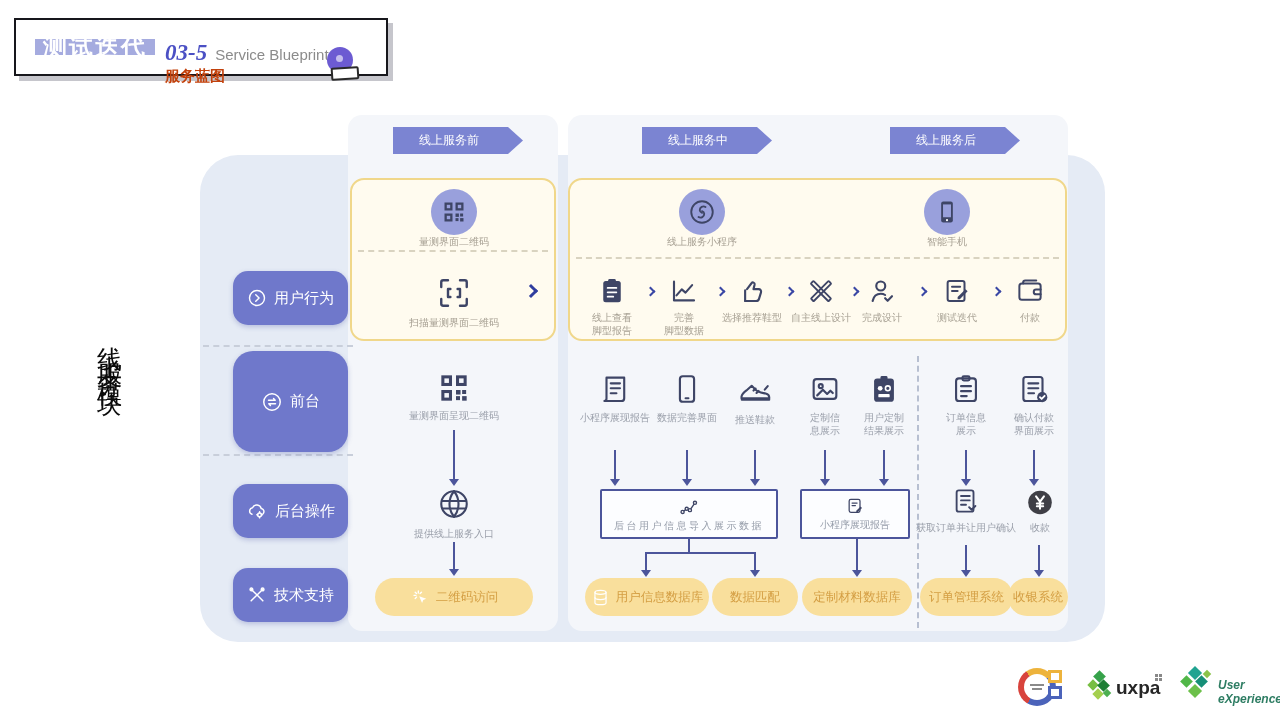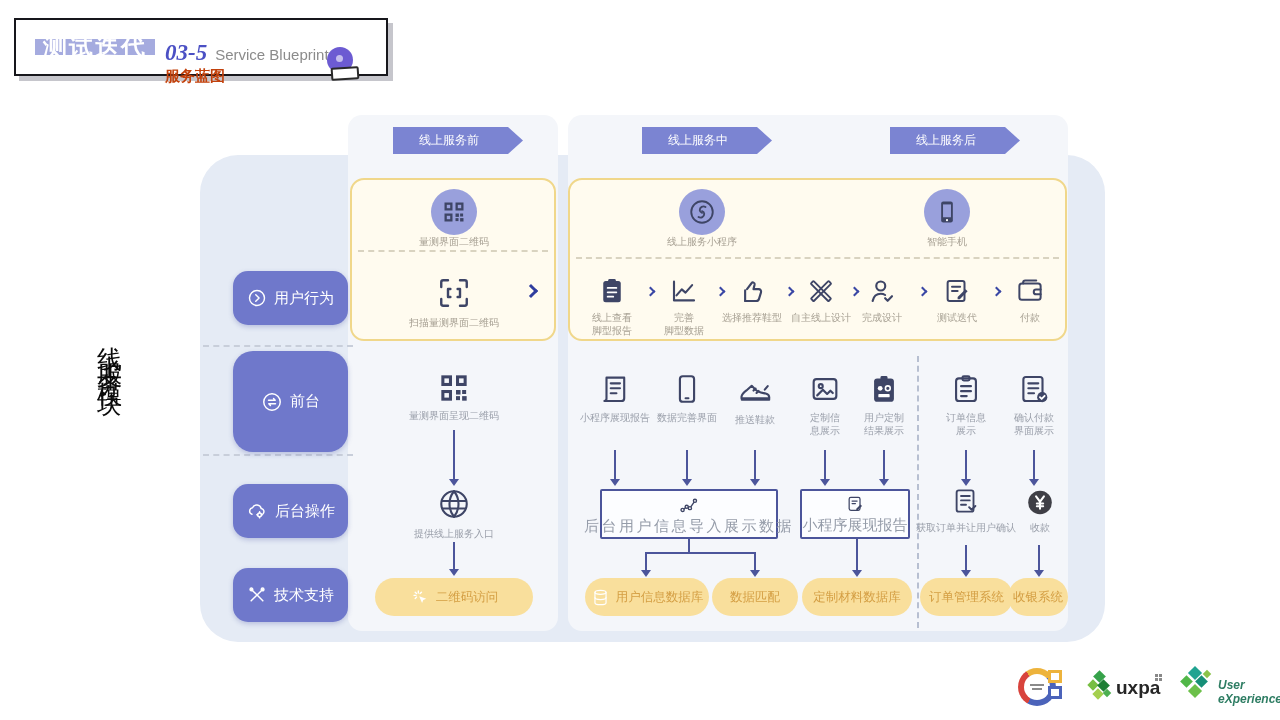--- a/index.html
+++ b/index.html
@@ -45,21 +45,21 @@
 
   .chev{position:absolute;border-top:2.5px solid #3A47A5;border-right:2.5px solid #3A47A5;width:7px;height:7px;transform:rotate(45deg)}
   .chevbig{position:absolute;border-top:3.5px solid #2F3D9E;border-right:3.5px solid #2F3D9E;width:10px;height:10px;transform:rotate(45deg)}
 
   .arr{position:absolute;width:2px;background:#4C559B}
   .arr::after{content:"";position:absolute;left:-4px;bottom:-6px;border:5px solid transparent;border-top:7px solid #4C559B;border-bottom:none}
   .hline{position:absolute;height:2px;background:#4C559B}
   .stub{position:absolute;width:2px;background:#4C559B}
 
   .bbox{position:absolute;border:2px solid #4C559B;background:#FCFDFF;border-radius:2px;display:flex;flex-direction:column;align-items:center;justify-content:center;gap:2px}
-  .btext{font-size:15px;color:#959CA9;white-space:nowrap}
+  .btext{font-size:10px;color:#959CA9;white-space:nowrap}
   .ls2{letter-spacing:2.5px}
 
   .pill{position:absolute;top:578px;height:38px;background:#F9DF9C;border-radius:19px;color:#D49E43;font-size:12.5px;display:flex;align-items:center;justify-content:center;gap:6px;white-space:nowrap}
 
   .vdash{position:absolute;border-left:2px dashed #B7BFD1}
   .hdash{position:absolute;border-top:2px dashed #C8CEDA}
 
   
   .ring{position:absolute;width:38px;height:38px;border-radius:50%;background:conic-gradient(from 210deg,#d8433c 0 32%,#edb33c 32% 55%,#4b63ba 55% 100%)}
   .ringin{position:absolute;width:26px;height:26px;border-radius:50%;background:#fff;left:6px;top:6px;display:flex;flex-direction:column;align-items:center;justify-content:center;gap:2px}

